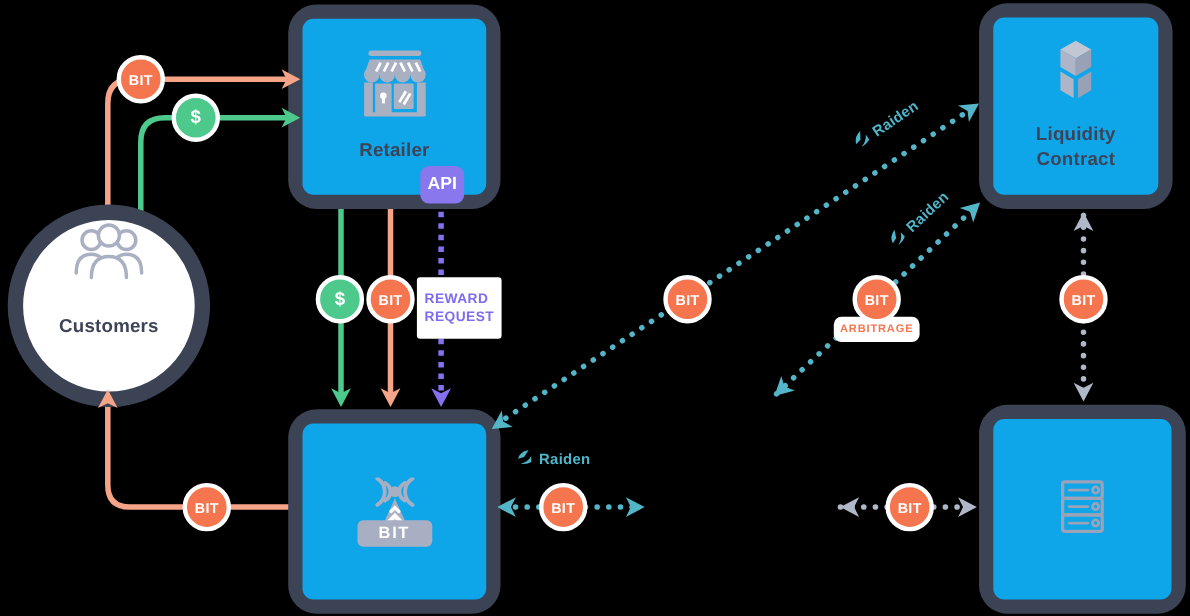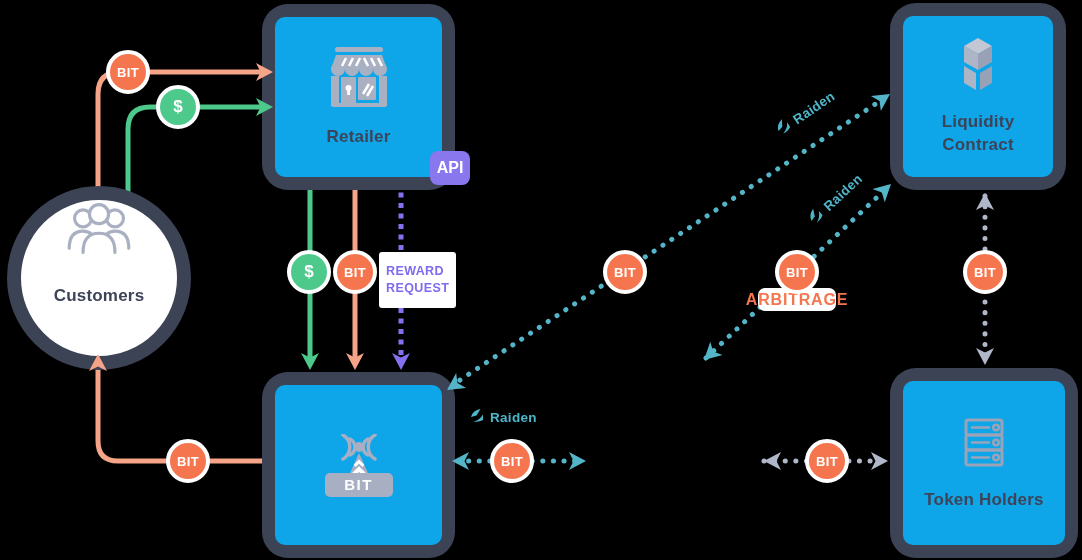--- a/index.html
+++ b/index.html
@@ -13,25 +13,25 @@
               align-items:center;justify-content:center;gap:14px;}
   .node-label{font-size:17px;font-weight:700;color:#3D4458;text-align:center;line-height:1.35;letter-spacing:.2px;padding:0 6px;}
   .circle-node{position:absolute;left:7px;top:186px;width:184px;height:184px;border-radius:50%;
                background:#fff;border:14px solid #3C4355;box-sizing:border-box;z-index:1;
                display:flex;flex-direction:column;align-items:center;justify-content:flex-start;gap:23px;}
   .token{position:absolute;width:36px;height:36px;border-radius:50%;border:4px solid #fff;
          display:flex;align-items:center;justify-content:center;color:#fff;font-weight:700;z-index:10;}
   .token.orange{background:#F5764E;font-size:13px;letter-spacing:.3px;}
   .token.green{background:#4CC98B;font-size:17px;}
   .api-badge{position:absolute;left:120px;top:147px;width:40px;height:34px;background:#8977EE;border-radius:8px;
-             color:#fff;font-weight:800;font-size:16px;display:flex;align-items:center;justify-content:center;z-index:6;margin-left:48px;}
+             color:#fff;font-weight:800;font-size:16px;display:flex;align-items:center;justify-content:center;z-index:6;}
   .reward-box{position:absolute;left:379px;top:252px;background:#fff;border-radius:3px;padding:11px 7px;z-index:10;
               font-size:12.5px;font-weight:800;color:#7D6BF0;letter-spacing:.4px;line-height:1.35;}
   .arbitrage-box{position:absolute;left:758px;top:288px;width:78px;height:23px;background:#fff;border-radius:7px;
-                 color:#F5764E;font-weight:800;font-size:16px;letter-spacing:.8px;display:flex;align-items:center;
+                 color:#F5764E;font-weight:800;font-size:10px;letter-spacing:.8px;display:flex;align-items:center;
                  justify-content:center;z-index:9;}
   .raiden{position:absolute;display:flex;align-items:center;gap:5px;z-index:10;
           color:#4FB5C9;font-size:13.5px;font-weight:700;letter-spacing:.3px;}
   .bit-plate{width:68px;height:24px;background:#A8AFC3;border-radius:5px;color:#fff;font-weight:700;font-size:15px;
              letter-spacing:1.5px;display:flex;align-items:center;justify-content:center;margin-top:-9px;}
   .icon-stack{display:flex;flex-direction:column;align-items:center;}
 </style>
 </head>
 <body>
 
@@ -145,21 +145,20 @@
         <svg width="54" height="56" viewBox="0 0 54 56" fill="none" stroke="#9AA3B8">
           <rect x="9" y="5" width="36" height="15" rx="2" stroke-width="3"></rect>
           <rect x="9" y="20" width="36" height="15" rx="2" stroke-width="3"></rect>
           <rect x="9" y="35" width="36" height="15" rx="2" stroke-width="3"></rect>
           <path d="M15 12.5 H32 M15 27.5 H32 M15 42.5 H32" stroke-width="2.5" stroke-linecap="round"></path>
           <circle cx="39" cy="12.5" r="2.8" stroke-width="2.5"></circle>
           <circle cx="39" cy="27.5" r="2.8" stroke-width="2.5"></circle>
           <circle cx="39" cy="42.5" r="2.8" stroke-width="2.5"></circle>
         </svg>
       </span>
-      <div class="node-label">Token Holders</div>
     </div>
   </div>
 
   <svg id="arrows-layer" class="layer" width="1082" height="560">
     <g>
       <path d="M0 0 L-17 -9 L-12.5 0 L-17 9 Z" fill="#F6A488" transform="translate(273,72)"></path>
       <path d="M0 0 L-17 -9 L-12.5 0 L-17 9 Z" fill="#4CC98B" transform="translate(273,107)"></path>
       <path d="M0 0 L-17 -9 L-12.5 0 L-17 9 Z" fill="#4CC98B" transform="translate(310,370) rotate(90)"></path>
       <path d="M0 0 L-17 -9 L-12.5 0 L-17 9 Z" fill="#F6A488" transform="translate(355,370) rotate(90)"></path>
       <path d="M0 0 L-17 -9 L-12.5 0 L-17 9 Z" fill="#8571F0" transform="translate(401,370) rotate(90)"></path>

